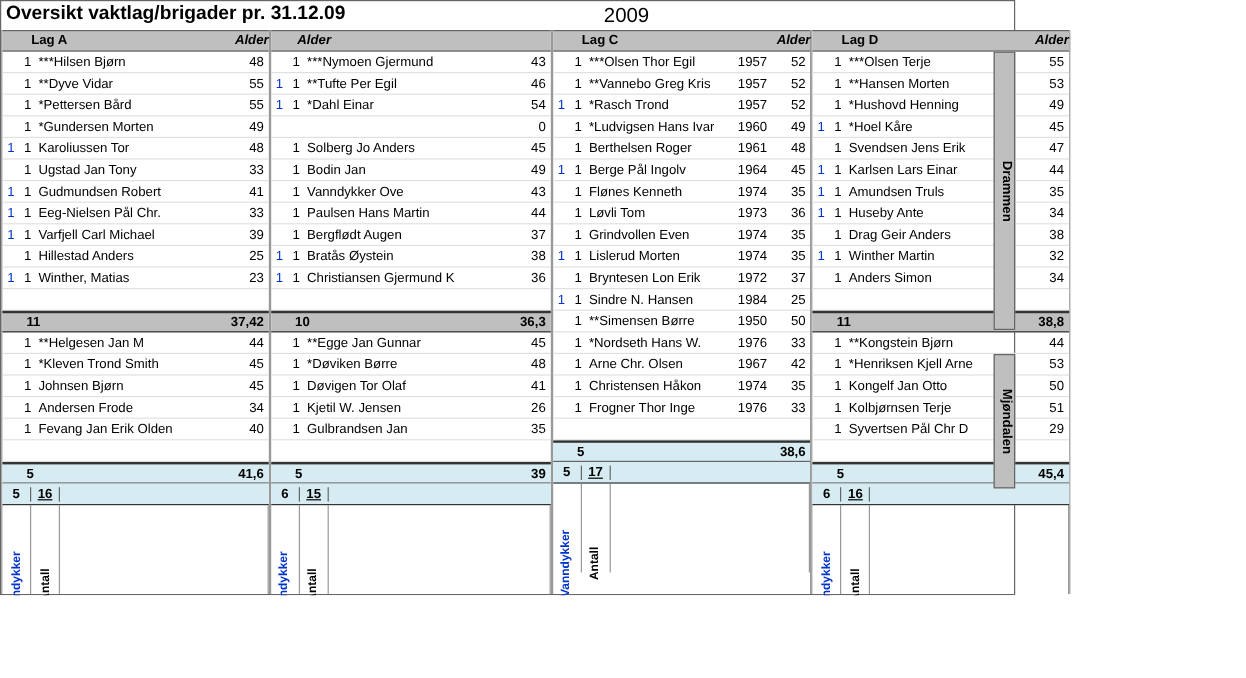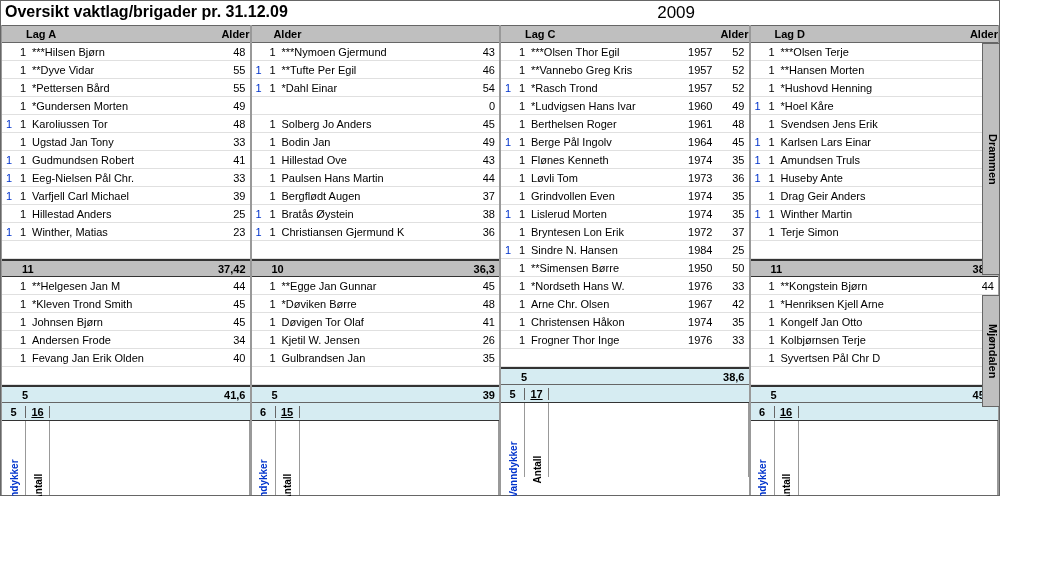--- a/index.html
+++ b/index.html
@@ -1,25 +1,25 @@
 <!DOCTYPE html>
 <html><head>
 <meta charset="utf-8">
 <style>
   * { box-sizing: border-box; }
   body { margin:0; font-family: Arial, sans-serif; font-size:11px; color:#000; background:#fff;}
-  .page { width:1000px; border:1px solid #666;}
+  .page { width:846px; border:1px solid #666;}
   .title { font-size:16px; font-weight:bold; padding:2px 4px; display:flex;}
   .title .yr { margin-left:auto; margin-right:300px; font-size:17px; font-weight:normal;}
   .cols { display:flex; position:relative;}
   .col { flex:1; border-left:1px solid #999; border-right:1px solid #999;}
   .col:first-child{border-left:none;}
   .lhead { background:#bfbfbf; display:flex; font-weight:bold; padding:2px 0; border-top:1px solid #666; border-bottom:1px solid #666;}
   .lhead .lname{ flex:1; text-align:left; padding-left:24px;}
-  .lhead .lalder{ width:50px; text-align:right;}
+  .lhead .lalder{ width:50px; text-align:right;font-style:italic;}
   .row { display:flex; align-items:center; height:18px; border-bottom:1px solid #e0e0e0;}
   .vd { width:14px; color:#0033cc; text-align:center;}
   .one{ width:14px; text-align:center;}
   .nm { flex:1; padding-left:2px; white-space:nowrap; overflow:hidden;}
   .yr2{ width:44px; text-align:right;}
   .ag { width:36px; text-align:right; padding-right:4px;}
   .sumrow { background:#bfbfbf; display:flex; font-weight:bold; border-top:1px solid #333; border-bottom:1px solid #333; height:18px; align-items:center;}
   .sumrow .scount{ width:40px; padding-left:20px;}
   .sumrow .savg{ margin-left:auto; padding-right:4px;text-align:center;}
   .sumrow2 { background:#d6ecf2; display:flex; font-weight:bold; height:18px; align-items:center; border-bottom:1px solid #666;}
@@ -237,21 +237,21 @@
         <div class="row">
           <span class="vd"></span>
           <span class="one">1</span>
           <span class="nm">Bodin Jan</span>
           <span class="yr2"></span>
           <span class="ag">49</span>
         </div>
         <div class="row">
           <span class="vd"></span>
           <span class="one">1</span>
-          <span class="nm">Hillestad Ove</span>
+          <span class="nm">Vanndykker Ove</span>
           <span class="yr2"></span>
           <span class="ag">43</span>
         </div>
         <div class="row">
           <span class="vd"></span>
           <span class="one">1</span>
           <span class="nm">Paulsen Hans Martin</span>
           <span class="yr2"></span>
           <span class="ag">44</span>
         </div>
@@ -555,21 +555,21 @@
         <div class="row">
           <span class="vd">1</span>
           <span class="one">1</span>
           <span class="nm">Winther Martin</span>
           <span class="yr2"></span>
           <span class="ag">32</span>
         </div>
         <div class="row">
           <span class="vd"></span>
           <span class="one">1</span>
-          <span class="nm">Terje Simon</span>
+          <span class="nm">Anders Simon</span>
           <span class="yr2"></span>
           <span class="ag">34</span>
         </div>
         <div class="empty"></div>
         <div class="sumrow thinsep">
           <span class="scount">11</span>
           <span class="savg">38,8</span>
         </div>
         <div class="row">
           <span class="vd"></span>

